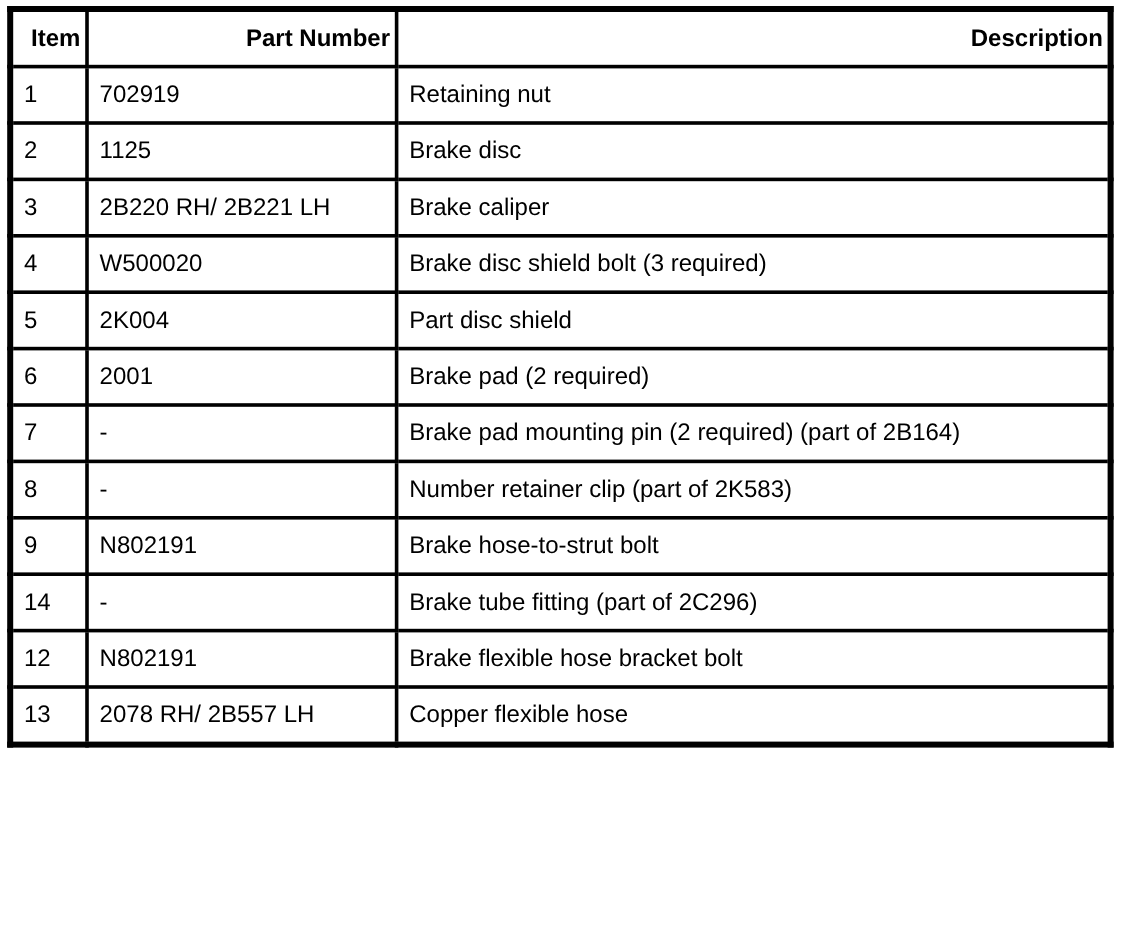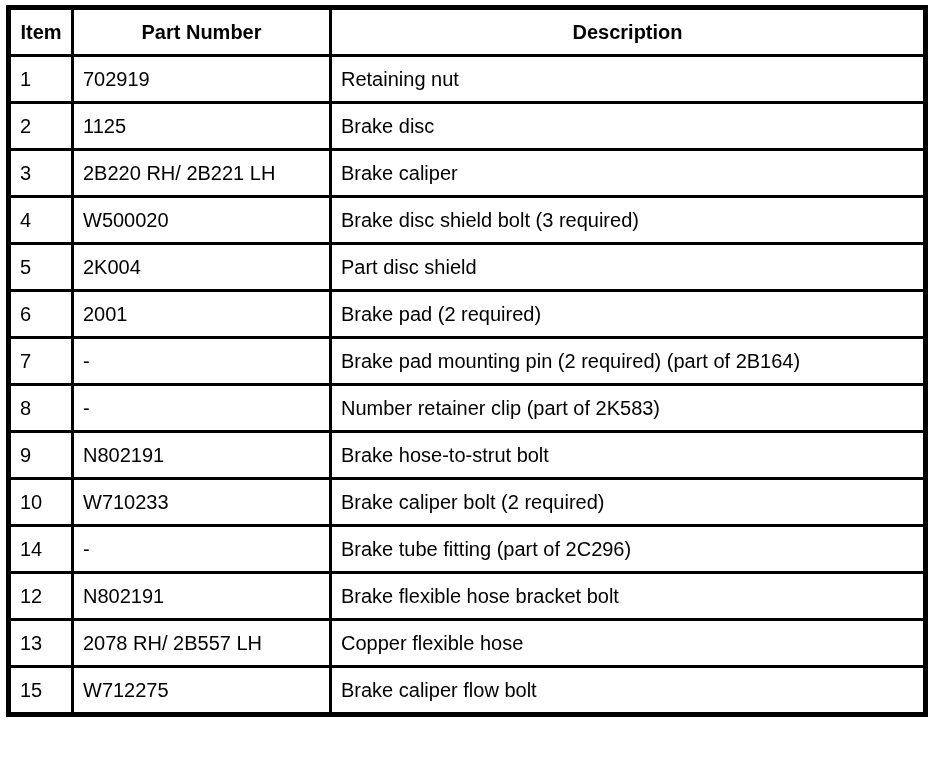--- a/index.html
+++ b/index.html
@@ -28,21 +28,21 @@
     font-size: 20px;
     color: #000000;
     height: 44px;
     vertical-align: middle;
     background: #ffffff;
     overflow: hidden;
     white-space: nowrap;
   }
   table.parts th {
     font-weight: bold;
-    text-align: center;
+    text-align: right;
     padding: 0 4px;
   }
   table.parts td {
     font-weight: normal;
     text-align: left;
     padding: 0 6px 0 9px;
   }
   col.col-item { width: 64px; }
   col.col-part { width: 258px; }
   col.col-desc { width: auto; }
@@ -104,39 +104,29 @@
           <td>8</td>
           <td>-</td>
           <td>Number retainer clip (part of 2K583)</td>
         </tr>
         <tr>
           <td>9</td>
           <td>N802191</td>
           <td>Brake hose-to-strut bolt</td>
         </tr>
         <tr>
-          <td>10</td>
-          <td>W710233</td>
-          <td>Brake caliper bolt (2 required)</td>
-        </tr>
-        <tr>
           <td>14</td>
           <td>-</td>
           <td>Brake tube fitting (part of 2C296)</td>
         </tr>
         <tr>
           <td>12</td>
           <td>N802191</td>
           <td>Brake flexible hose bracket bolt</td>
         </tr>
         <tr>
           <td>13</td>
           <td>2078 RH/ 2B557 LH</td>
           <td>Copper flexible hose</td>
         </tr>
-        <tr>
-          <td>15</td>
-          <td>W712275</td>
-          <td>Brake caliper flow bolt</td>
-        </tr>
       </tbody>
   </table>
 </div>
 
 </body></html>

